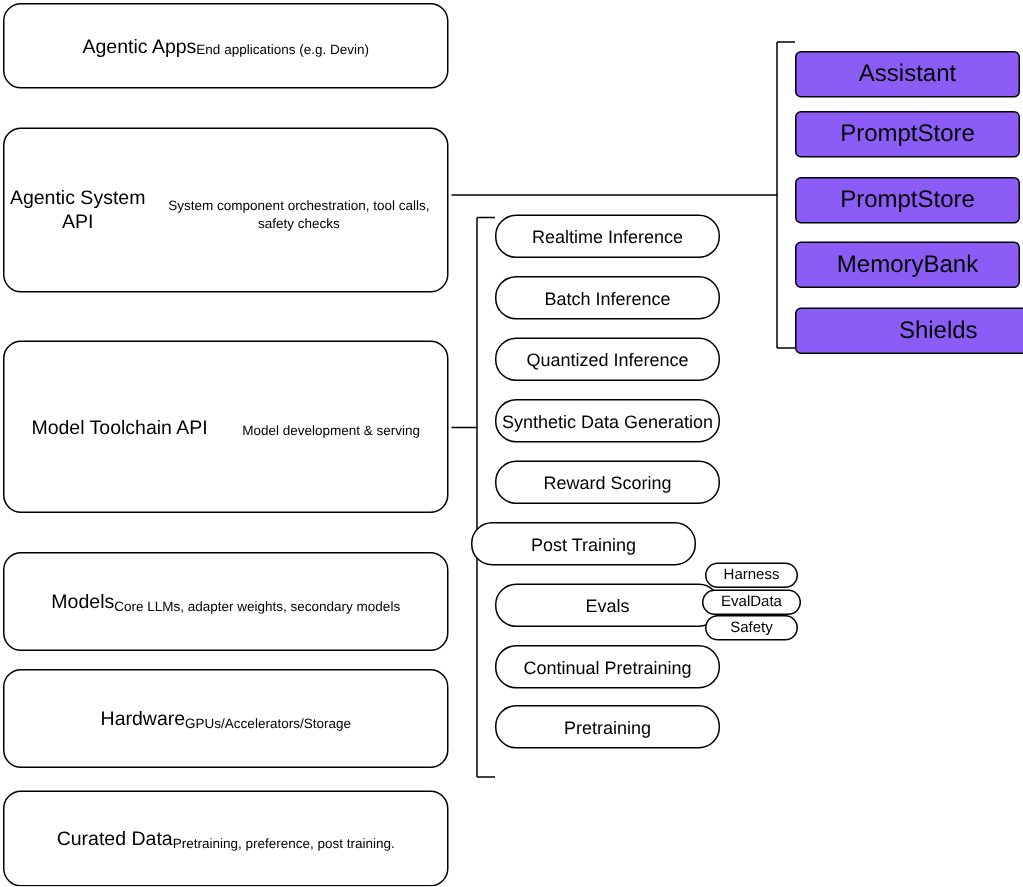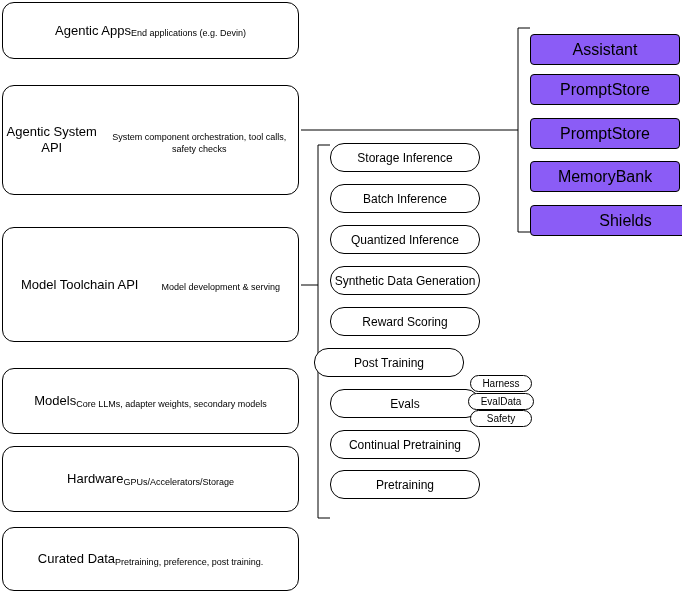--- a/index.html
+++ b/index.html
@@ -153,21 +153,21 @@
     <span>PromptStore</span>
   </div>
   <div class="api-pill" style="left:530px; top:161px; width:150px; height:31px;">
     <span>MemoryBank</span>
   </div>
   <div class="api-pill" style="left:530px; top:205px; width:171px; height:31px;padding-left:20px;">
     <span>Shields</span>
   </div>
 
   <div class="pill" style="left:330px; top:143px; width:150px; height:29px;">
-    <span>Storage Inference</span>
+    <span>Realtime Inference</span>
   </div>
   <div class="pill" style="left:330px; top:184px; width:150px; height:29px;">
     <span>Batch Inference</span>
   </div>
   <div class="pill" style="left:330px; top:225px; width:150px; height:29px;">
     <span>Quantized Inference</span>
   </div>
   <div class="pill" style="left:330px; top:266px; width:150px; height:29px;">
     <span>Synthetic Data Generation</span>
   </div>

